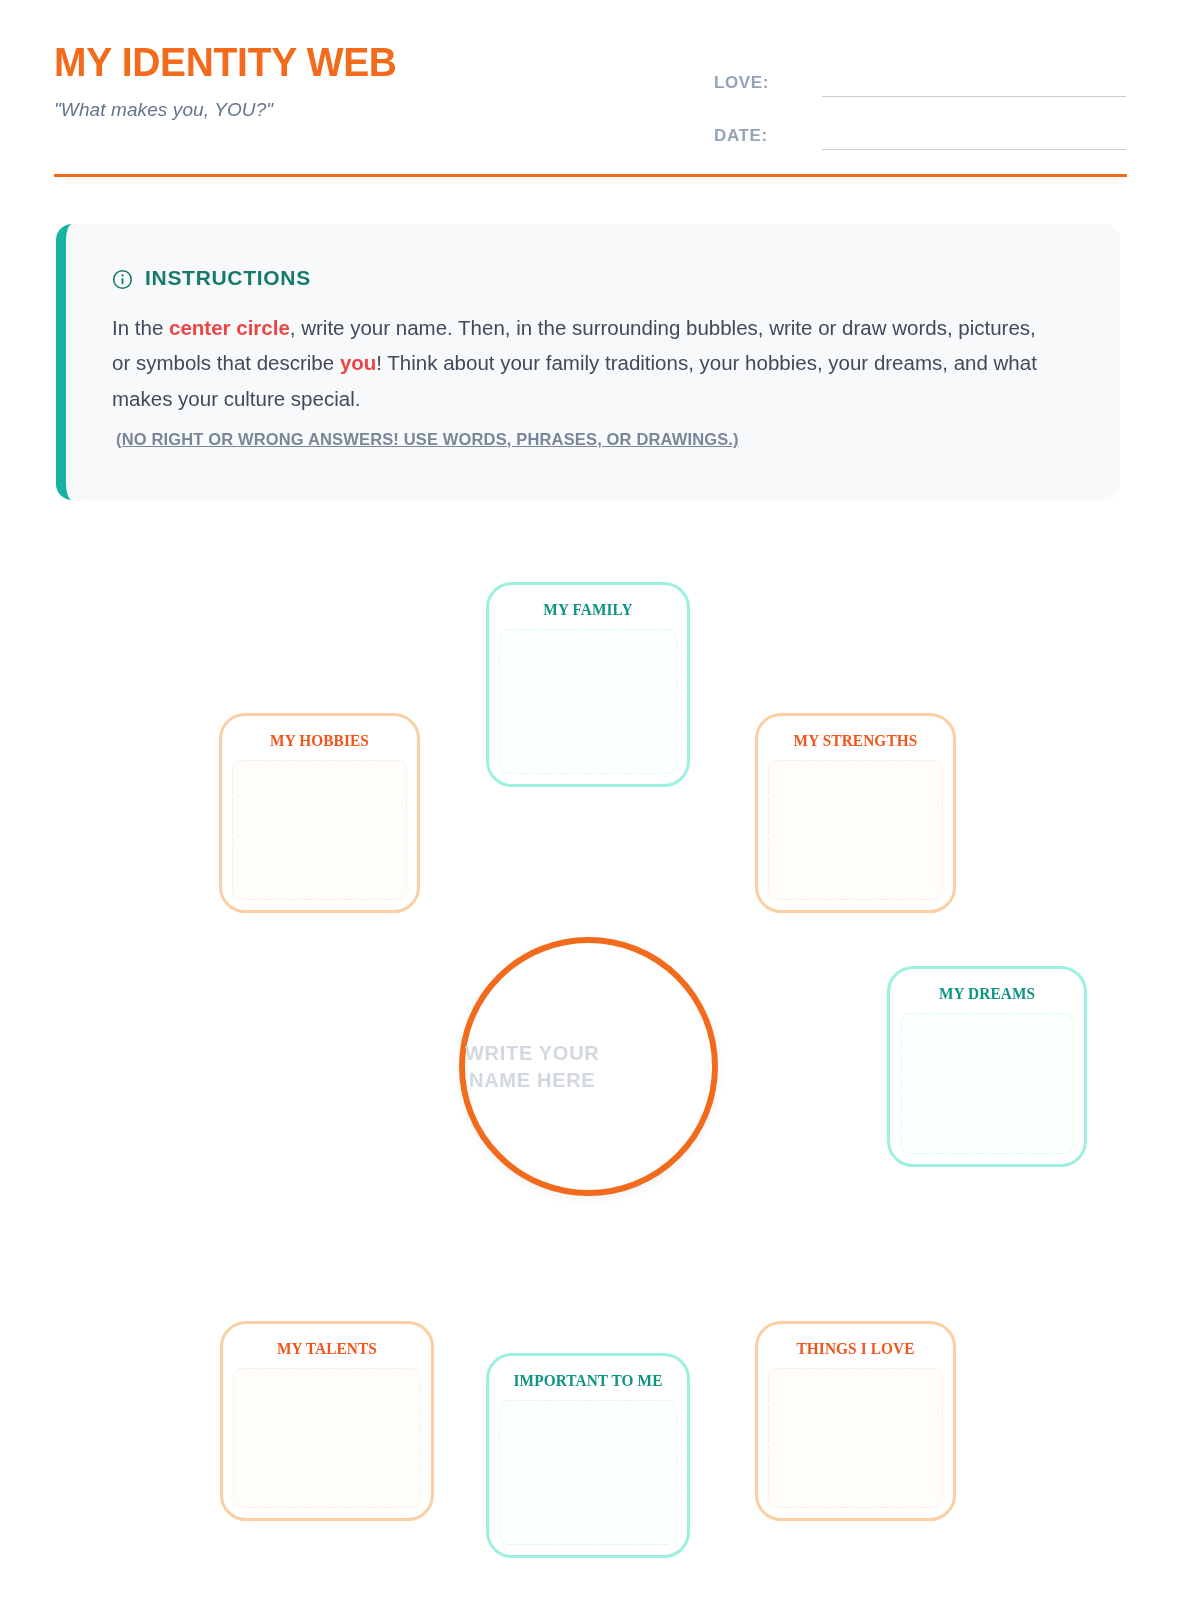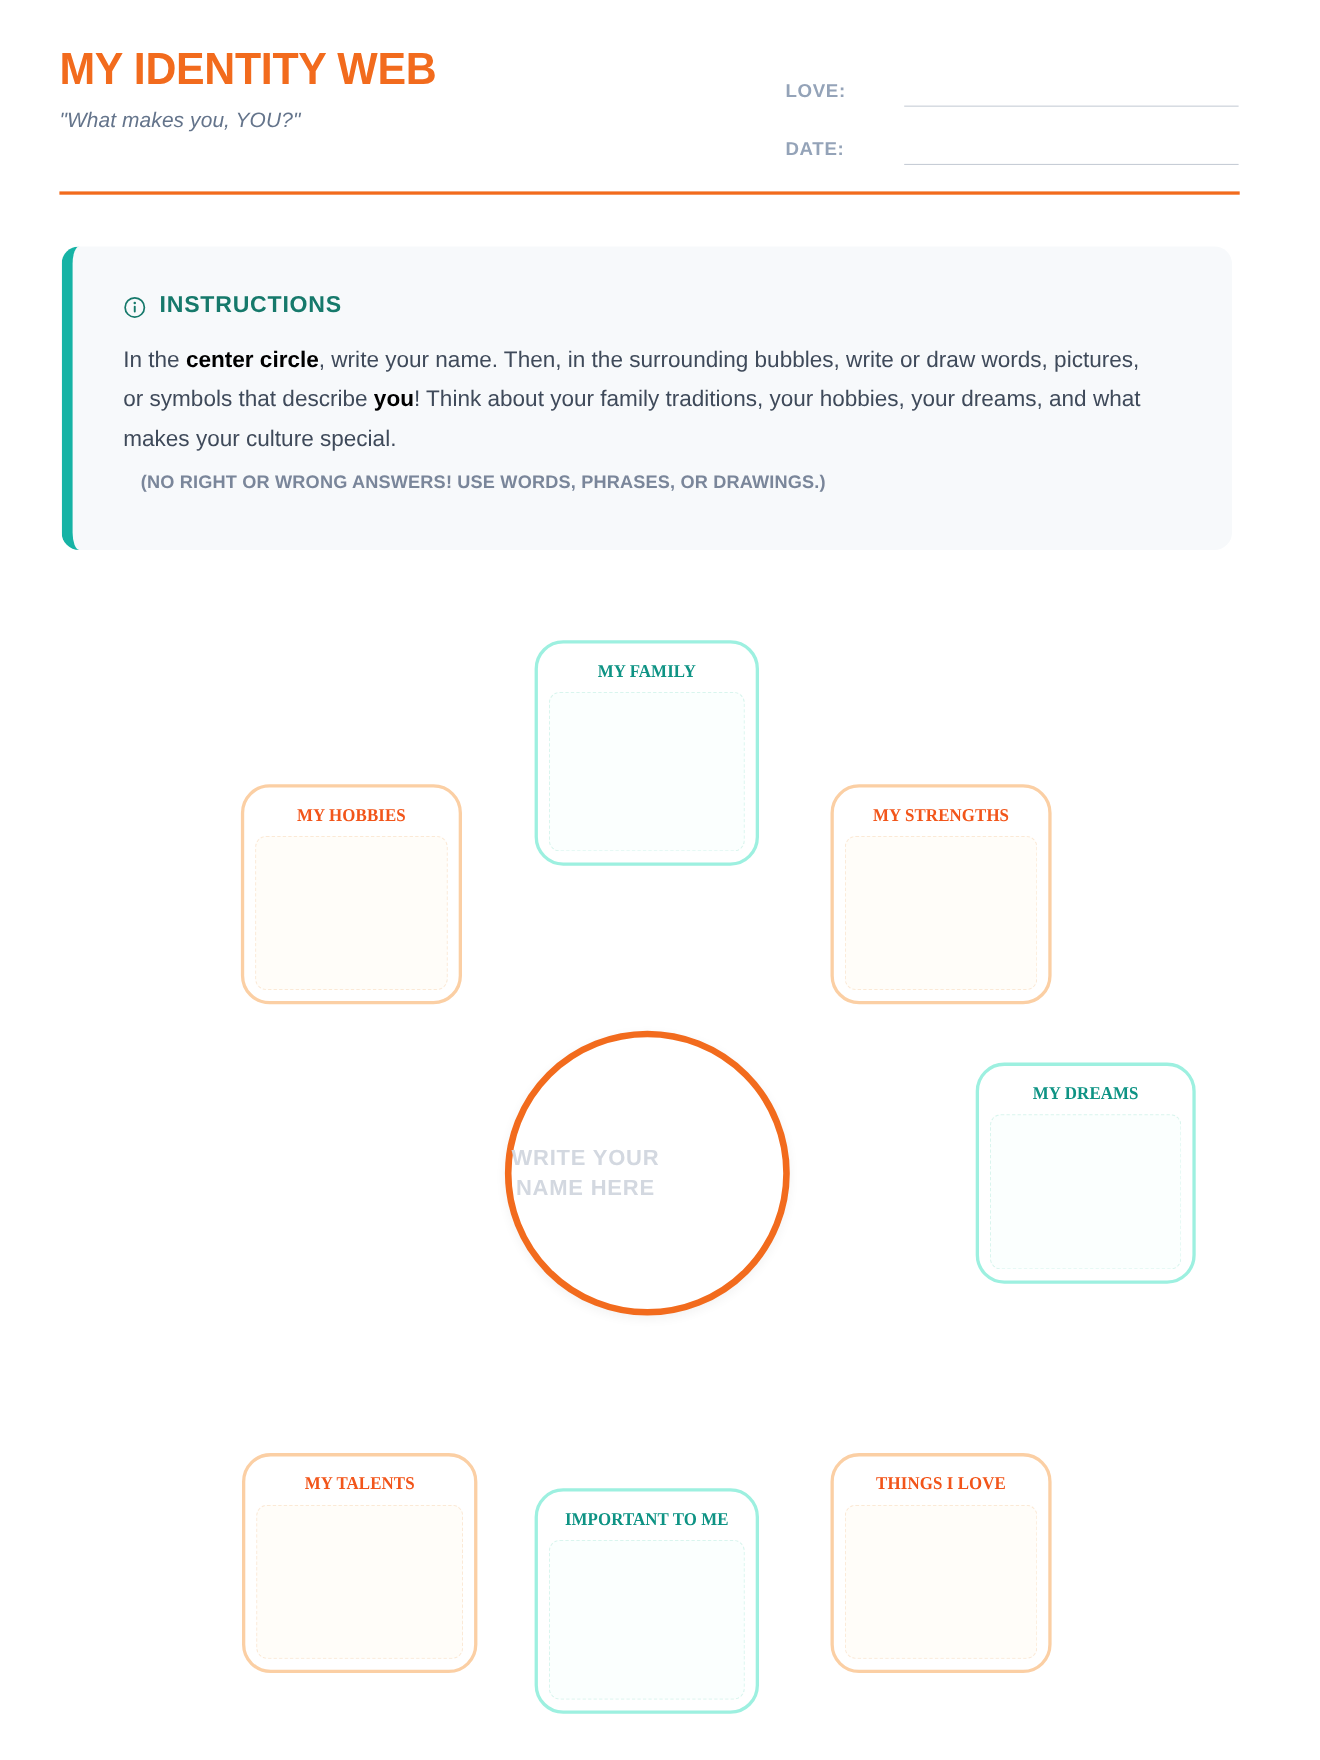--- a/index.html
+++ b/index.html
@@ -112,28 +112,29 @@
     color: #16796b;
     letter-spacing: 0.7px;
   }
   .instr-body {
     font-size: 20.5px;
     line-height: 1.72;
     color: #3f4a5a;
     margin: 0;
     max-width: 945px;
   }
-  .instr-body b { font-weight: 700; color: #000000; }
+  .instr-body b { font-weight: 700; color: #ef4444; }
   .instr-note {
-    margin: 16px;
+    margin: 4px;
     margin-top: 14px;
     font-size: 16.5px;
     font-weight: 700;
     color: #7a869a;
     letter-spacing: 0.15px;
+    text-decoration: underline;
   }
 
   
   .web {
     position: absolute;
     left: 0;
     top: 0;
     width: 1200px;
     height: 1600px;
   }

